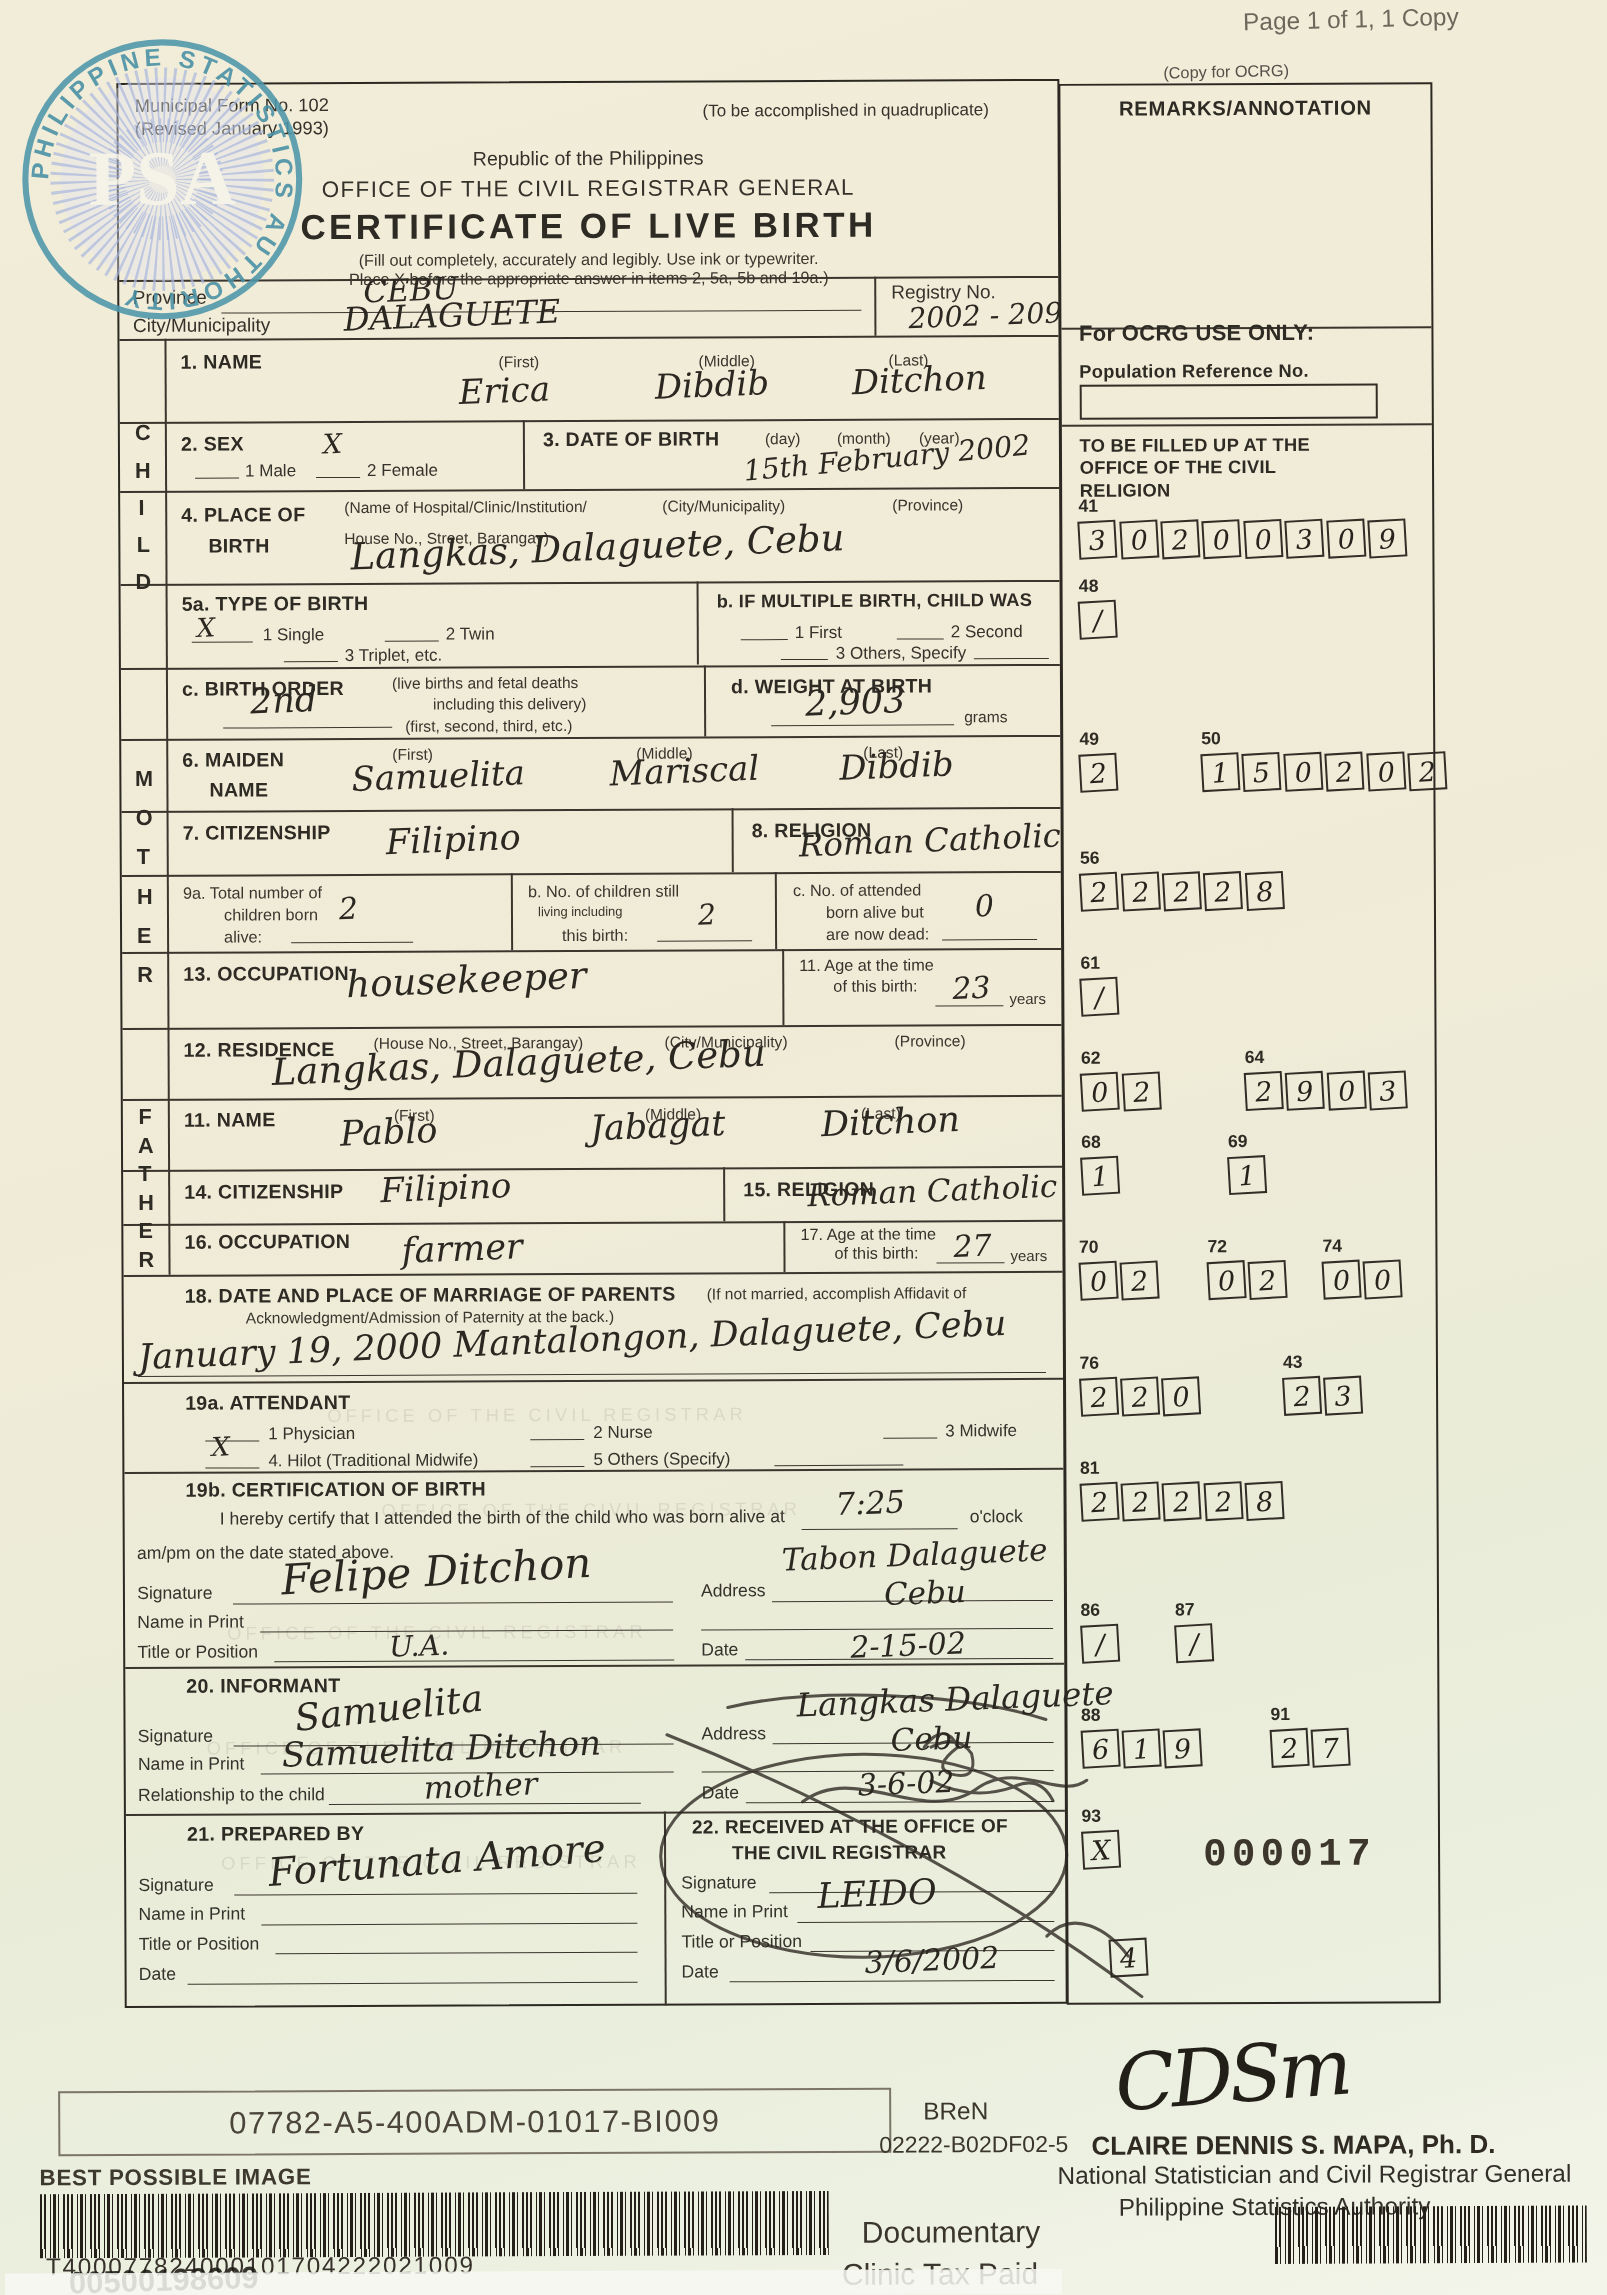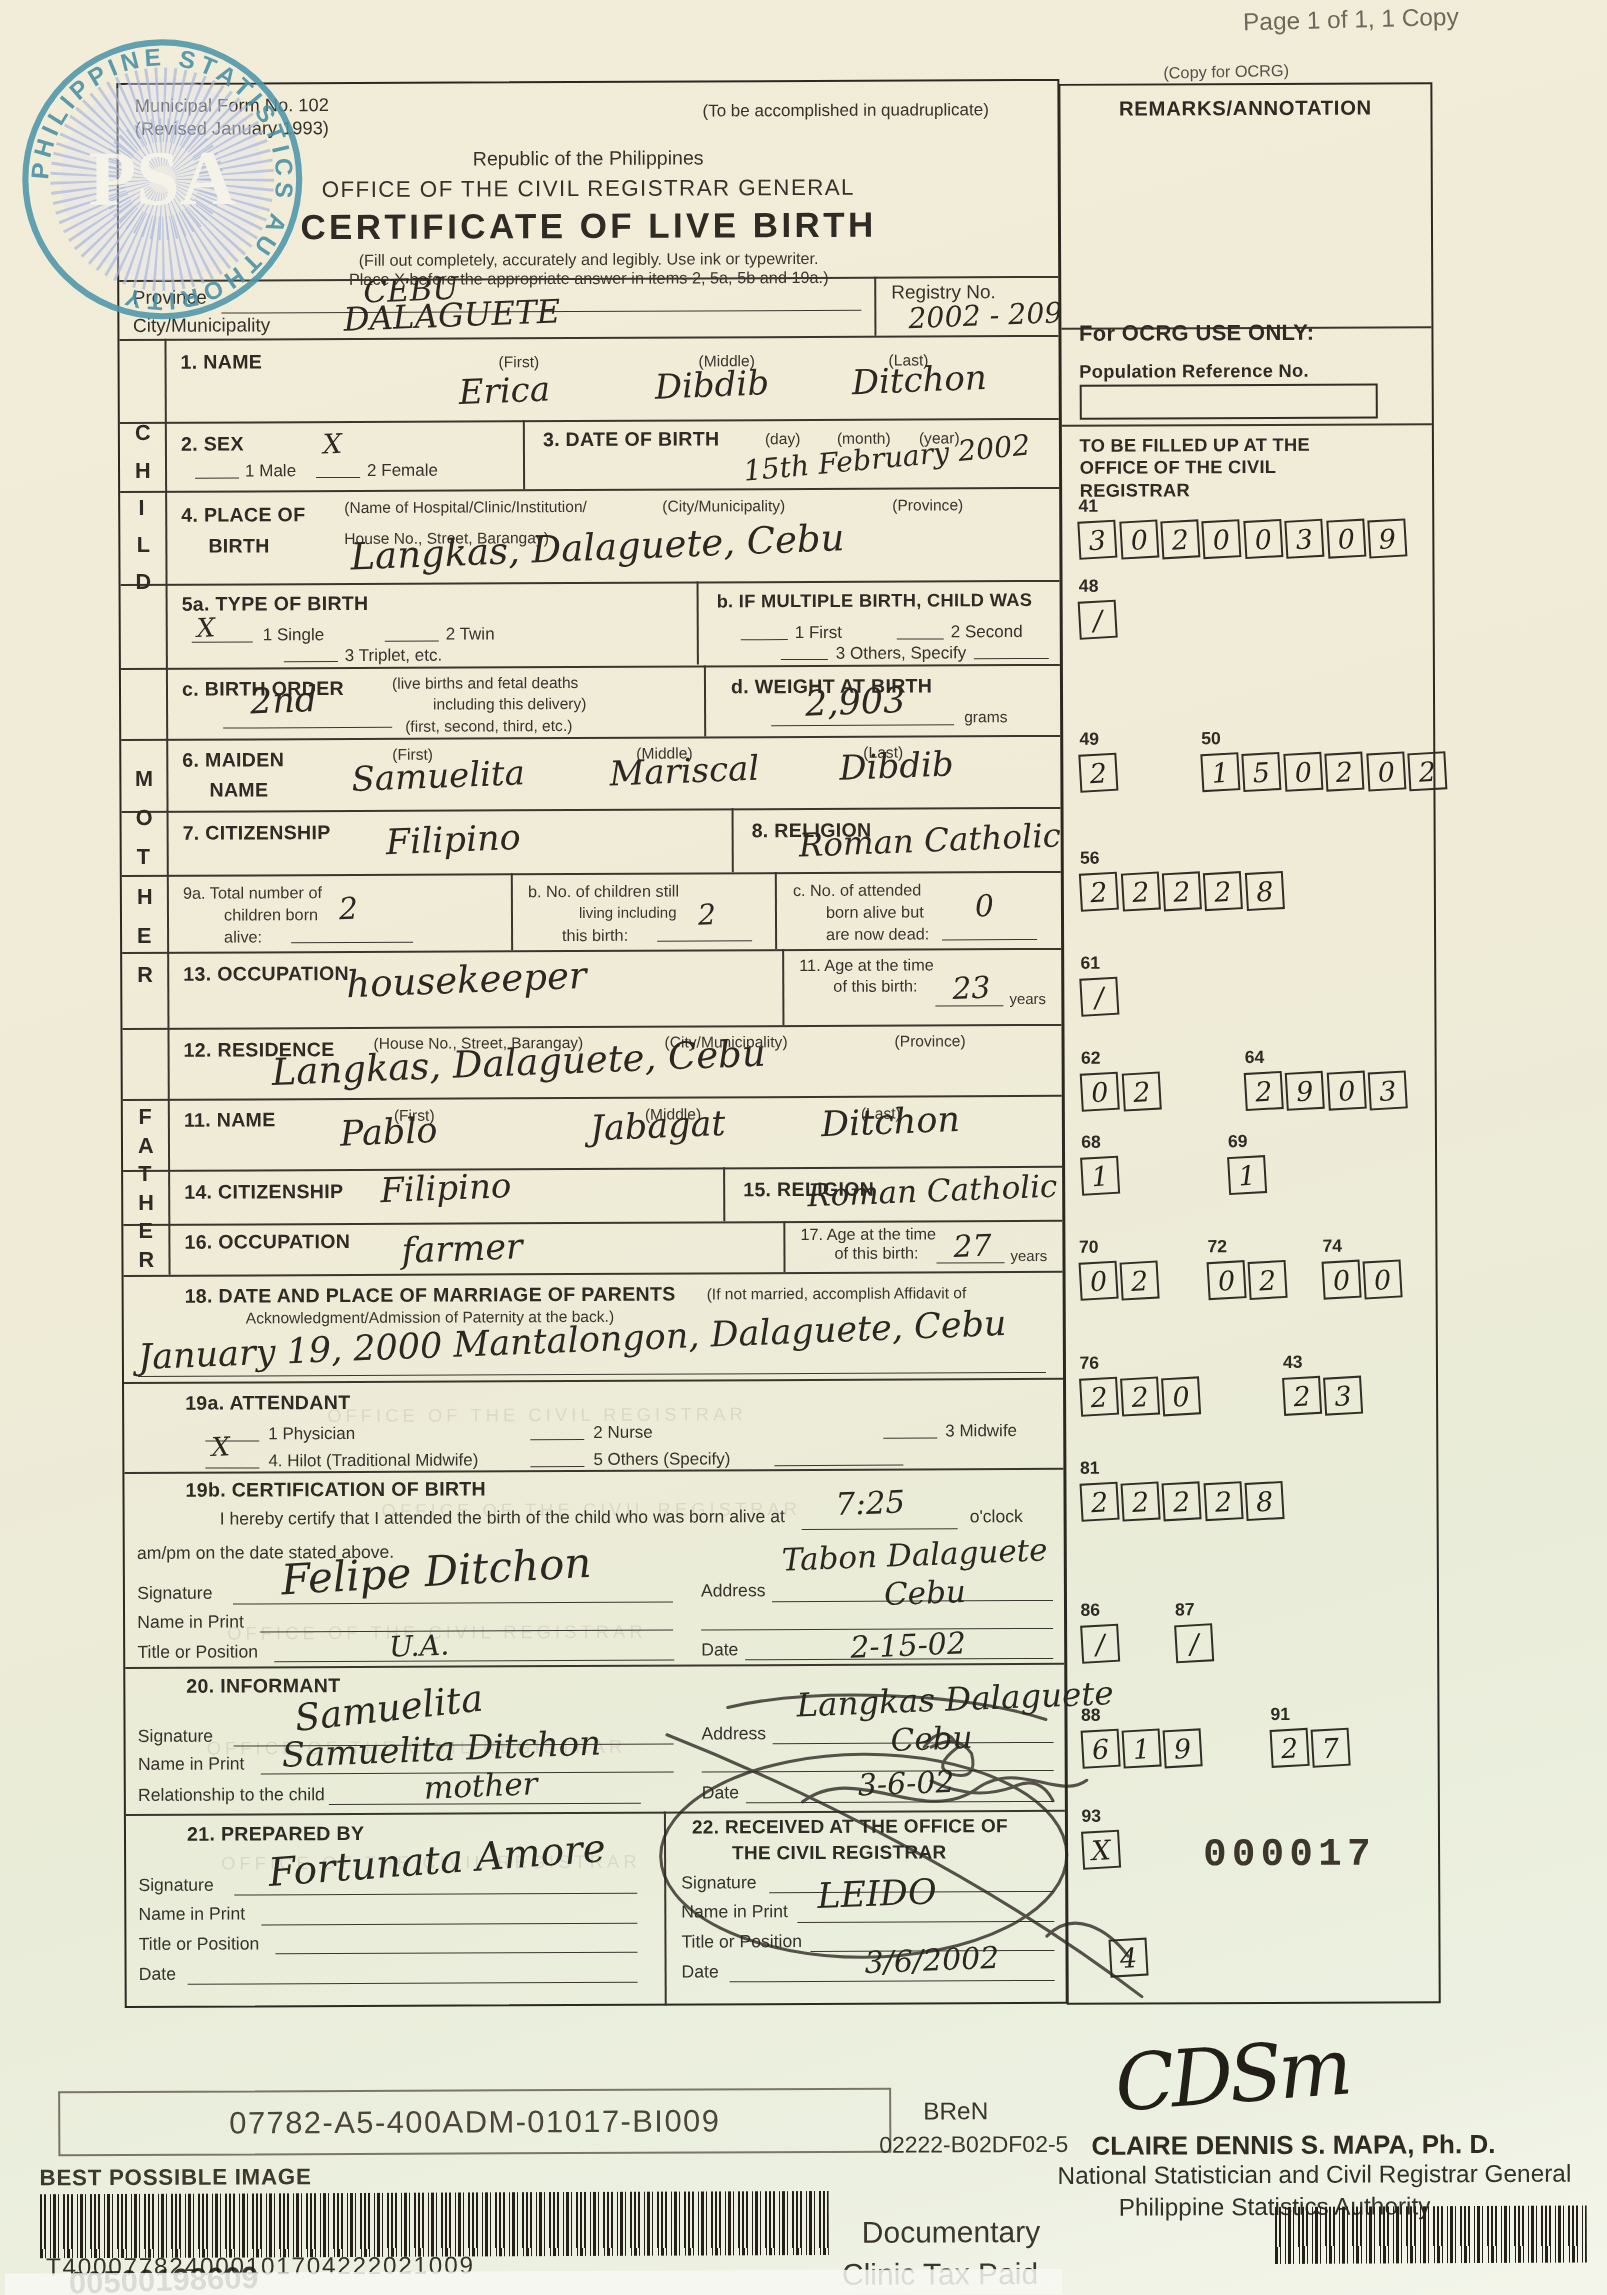--- a/index.html
+++ b/index.html
@@ -175,21 +175,21 @@
     <span class="h" style="left:264px;top:736px;font-size:35px">Filipino</span>
     <span class="b" style="left:630px;top:737px">8.  RELIGION</span>
     <span class="h" style="left:677px;top:740px;font-size:32.5px">Roman Catholic</span>
 
     <span class="s" style="left:61px;top:799px;font-size:16.3px">9a.  Total number of</span>
     <span class="s" style="left:102px;top:821px;font-size:16.3px">children born</span>
     <span class="s" style="left:102px;top:843px;font-size:16.3px">alive:</span>
     <div class="ul" style="left:169px;top:858px;width:122px"></div>
     <span class="h" style="left:217px;top:807px;font-size:30px">2</span>
     <span class="s" style="left:406px;top:799px;font-size:16.3px">b.   No. of children still</span>
-    <span class="s" style="left:457px;top:821px;font-size:15px">living including</span>
+    <span class="s" style="left:416px;top:821px;font-size:13px">living including</span>
     <span class="s" style="left:440px;top:843px;font-size:16.3px">this birth:</span>
     <div class="ul" style="left:535px;top:858px;width:95px"></div>
     <span class="h" style="left:576px;top:816px;font-size:28.4px">2</span>
     <span class="s" style="left:671px;top:799px;font-size:16.3px">c.   No. of attended</span>
     <span class="s" style="left:704px;top:821px;font-size:16.3px">born alive but</span>
     <span class="s" style="left:704px;top:843px;font-size:16.3px">are now dead:</span>
     <div class="ul" style="left:820px;top:858px;width:95px"></div>
     <span class="h" style="left:853px;top:807px;font-size:30px">0</span>
 
     <span class="b" style="left:61px;top:878px">13.  OCCUPATION</span>
@@ -322,21 +322,21 @@
 
   <div class="sidecol">
     <span class="b" style="left:0;top:12.2px;width:100%;text-align:center;font-size:20.3px;letter-spacing:0.7px">REMARKS/ANNOTATION</span>
     <div class="hl" style="left:0;top:242px;width:100%"></div>
     <span class="b" style="left:17.6px;top:235px;font-size:22px">For OCRG USE ONLY:</span>
     <span class="b" style="left:17.6px;top:275px;font-size:18.3px">Population Reference No.</span>
     <div class="a" style="left:17.6px;top:299px;width:298px;height:35px;border:2px solid #322d26"></div>
     <div class="hl" style="left:0;top:339px;width:100%"></div>
     <span class="b" style="left:17.6px;top:349px;font-size:18.3px">TO BE FILLED UP AT THE</span>
     <span class="b" style="left:17.6px;top:371px;font-size:18.3px">OFFICE OF THE CIVIL</span>
-    <span class="b" style="left:17.6px;top:394px;font-size:18.3px">REGISTRAR</span>
+    <span class="b" style="left:17.6px;top:394px;font-size:18.3px">RELIGION</span>
 
     <div class="cf" style="left:16.3px;top:410px">
       <span class="cfn">41</span>
       <div class="cbr">
         <span class="cb">3</span>
             <span class="cb">0</span>
             <span class="cb">2</span>
             <span class="cb">0</span>
             <span class="cb">0</span>
             <span class="cb">3</span>

